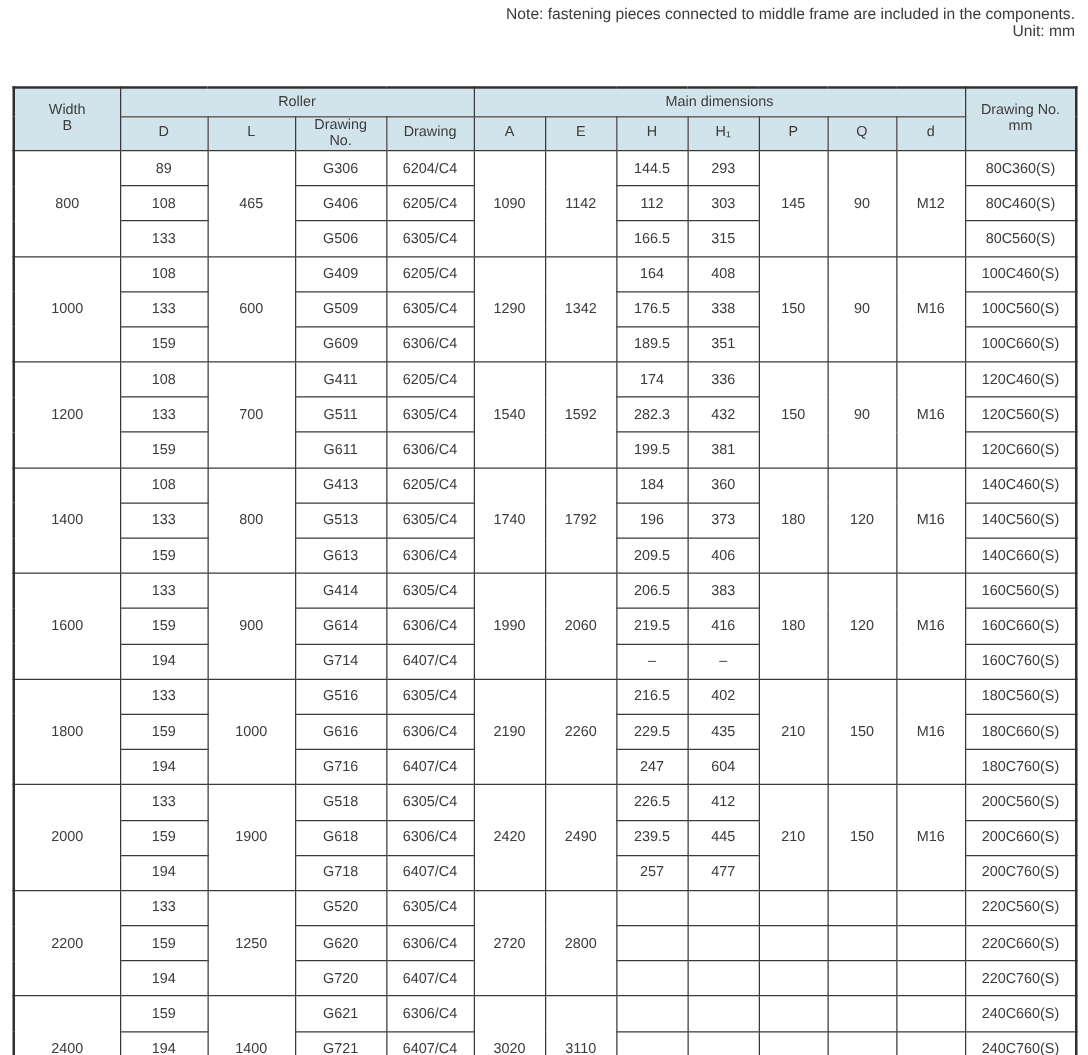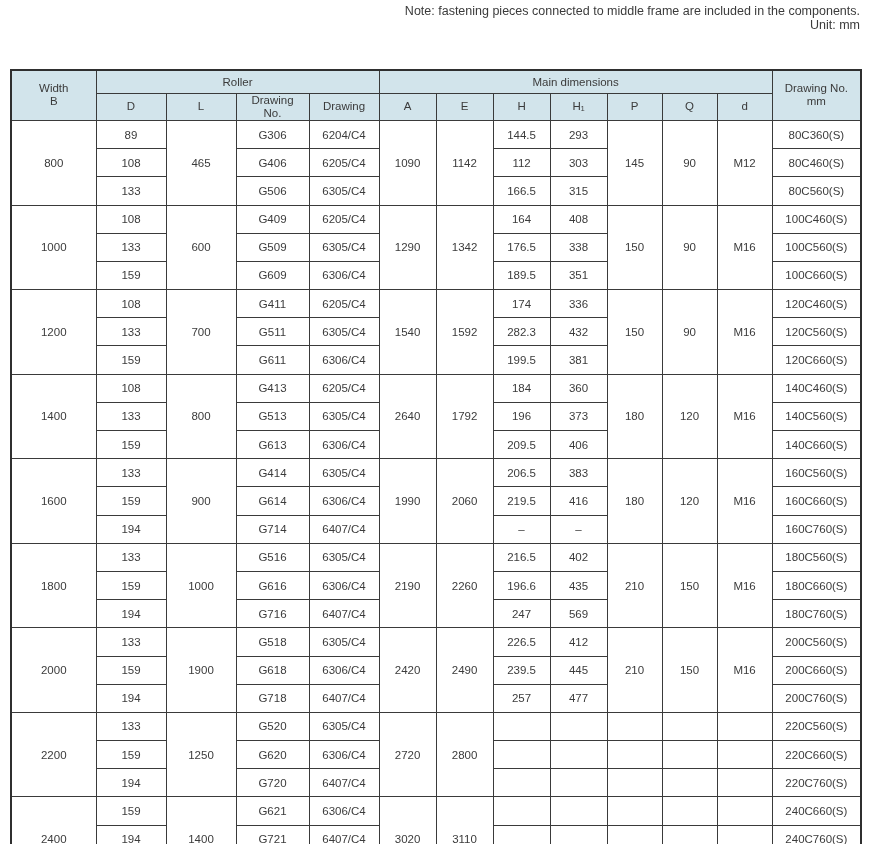--- a/index.html
+++ b/index.html
@@ -181,21 +181,21 @@
           <td>199.5</td>
           <td>381</td>
           <td>120C660(S)</td>
         </tr>
         <tr>
           <td rowspan="3">1400</td>
           <td>108</td>
           <td rowspan="3">800</td>
           <td>G413</td>
           <td>6205/C4</td>
-          <td rowspan="3">2640</td>
+          <td rowspan="3">1740</td>
           <td rowspan="3">1792</td>
           <td>184</td>
           <td>360</td>
           <td rowspan="3">180</td>
           <td rowspan="3">120</td>
           <td rowspan="3">M16</td>
           <td>140C460(S)</td>
         </tr>
         <tr>
           <td>133</td>
@@ -256,30 +256,30 @@
           <td>402</td>
           <td rowspan="3">210</td>
           <td rowspan="3">150</td>
           <td rowspan="3">M16</td>
           <td>180C560(S)</td>
         </tr>
         <tr>
           <td>159</td>
           <td>G616</td>
           <td>6306/C4</td>
-          <td>196.6</td>
+          <td>229.5</td>
           <td>435</td>
           <td>180C660(S)</td>
         </tr>
         <tr>
           <td>194</td>
           <td>G716</td>
           <td>6407/C4</td>
           <td>247</td>
-          <td>569</td>
+          <td>604</td>
           <td>180C760(S)</td>
         </tr>
         <tr>
           <td rowspan="3">2000</td>
           <td>133</td>
           <td rowspan="3">1900</td>
           <td>G518</td>
           <td>6305/C4</td>
           <td rowspan="3">2420</td>
           <td rowspan="3">2490</td>

